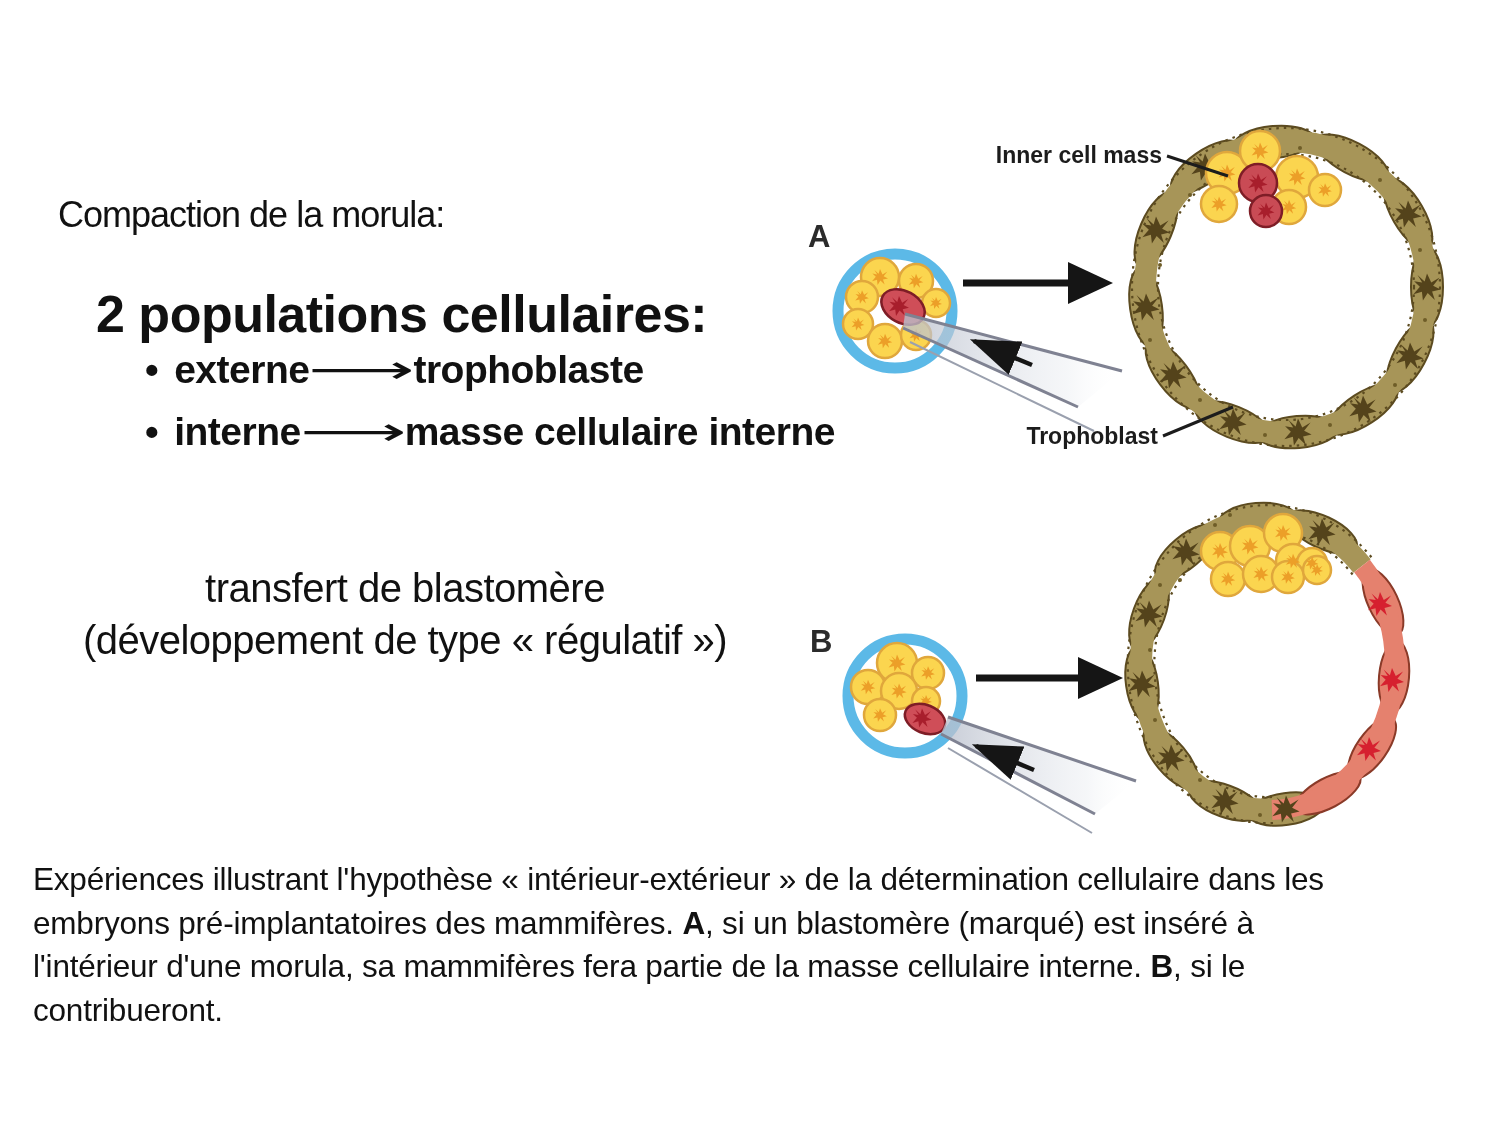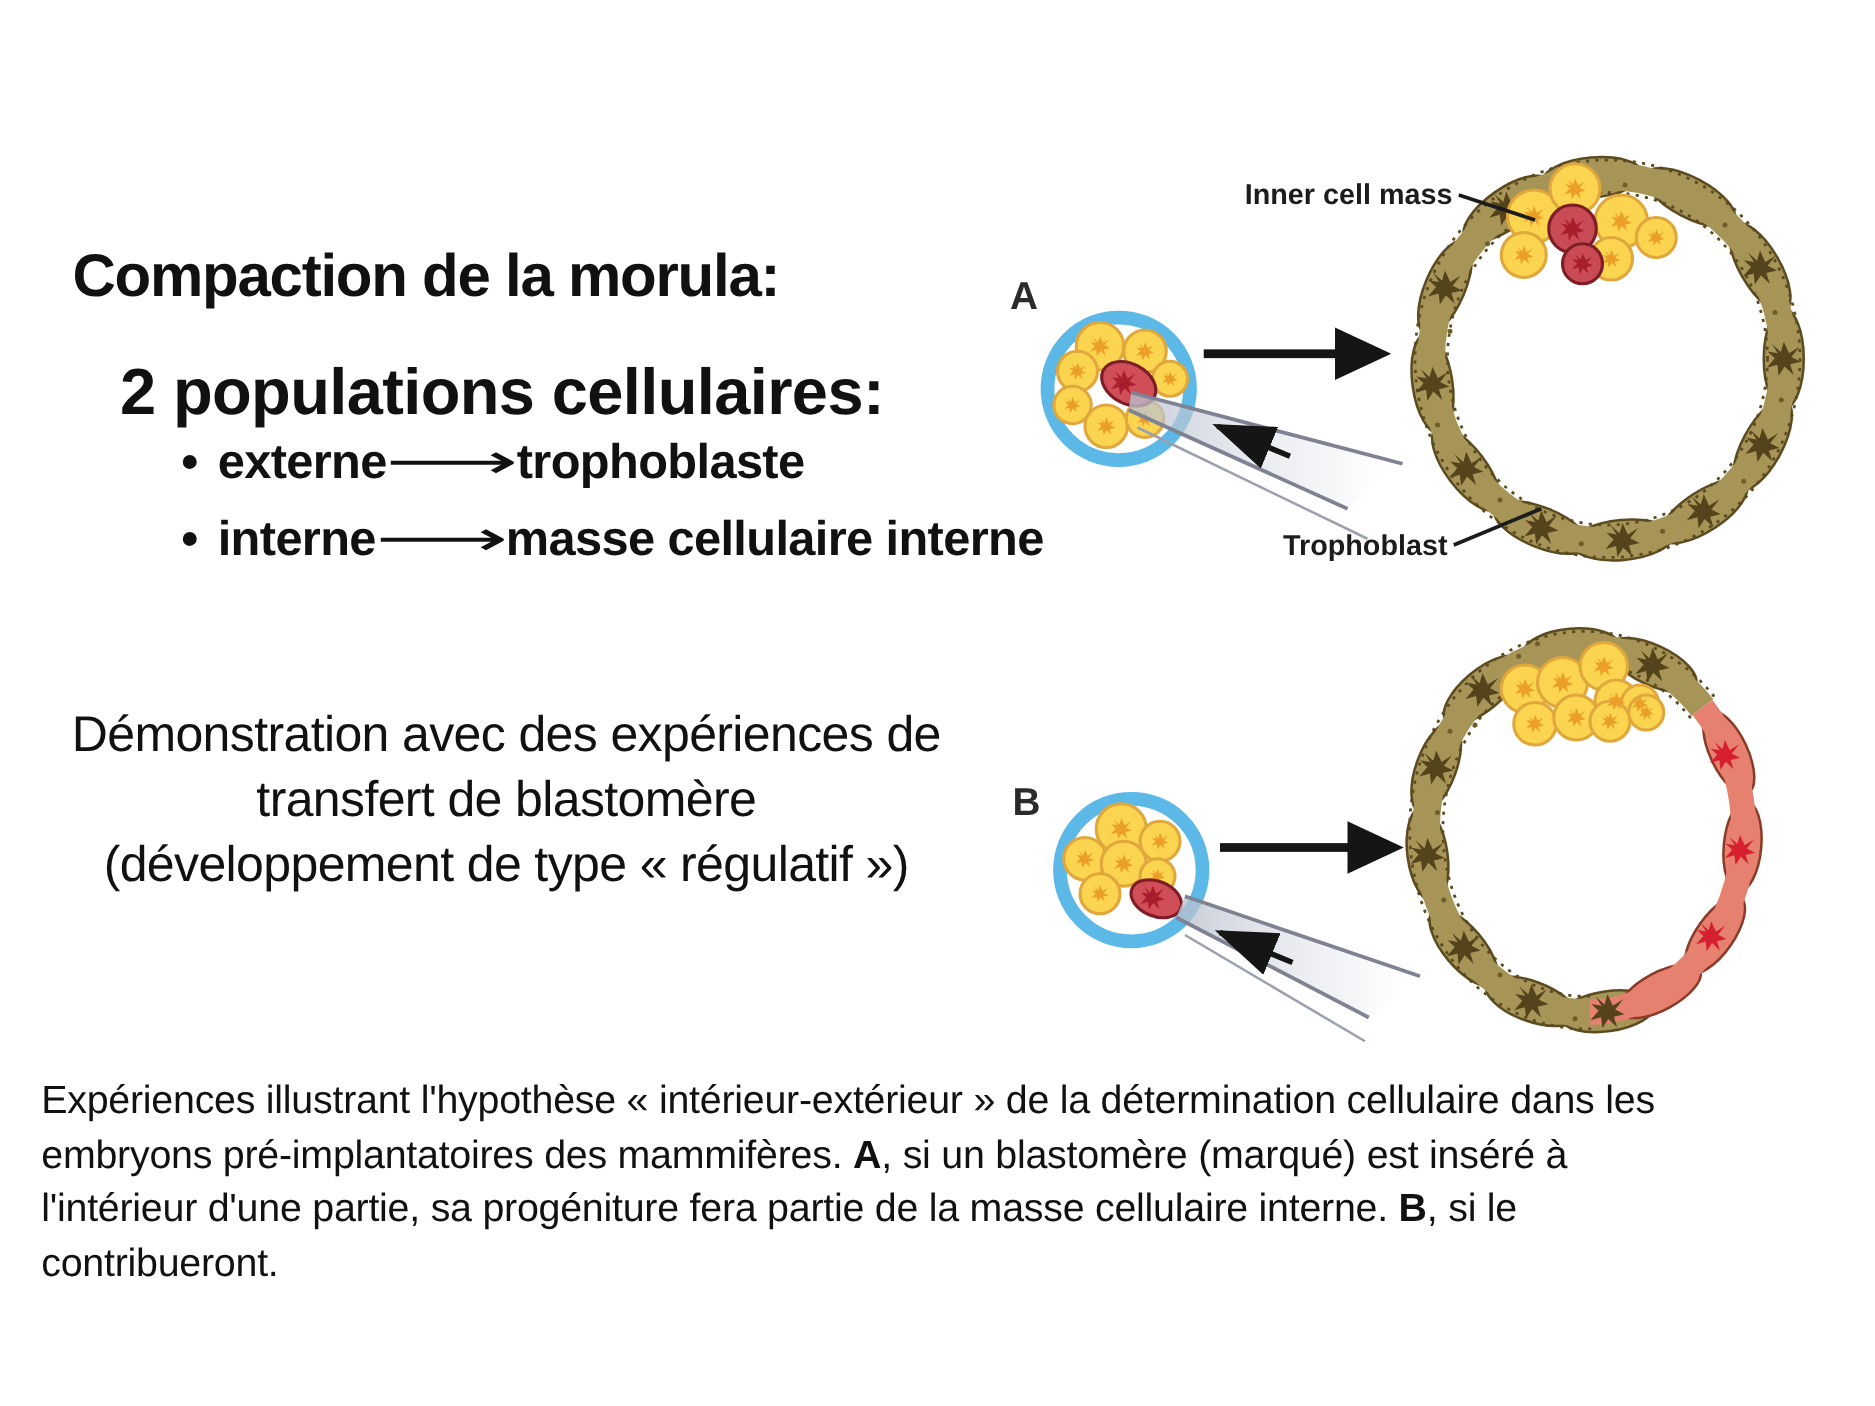--- a/index.html
+++ b/index.html
@@ -1,19 +1,19 @@
 <!DOCTYPE html>
 <html><head>
 <meta charset="utf-8">
 <style>
   html,body{margin:0;padding:0;}
   body{width:1500px;height:1125px;position:relative;background:#ffffff;overflow:hidden;
        font-family:"Liberation Sans",sans-serif;color:#111;}
   .abs{position:absolute;}
-  #title{left:58px;top:194px;font-size:48px;font-weight:700;letter-spacing:-1px;}
+  #title{left:58px;top:194px;font-size:36px;font-weight:400;letter-spacing:-1px;}
   #subtitle{left:96px;top:284px;font-size:52px;font-weight:700;letter-spacing:-0.5px;}
   .bullet-row{left:145px;font-size:39px;font-weight:700;letter-spacing:-0.5px;white-space:nowrap;}
   #bullet-0{top:347px;}
   #bullet-1{top:409px;}
   .bullet-marker{margin-right:16px;}
   .bullet-arrow{display:inline-block;width:104px;text-align:center;transform:scaleX(1.9);
                 font-weight:400;font-family:"DejaVu Sans",sans-serif;}
   #demo{left:45px;top:562px;width:720px;text-align:center;font-size:40px;font-weight:400;
         letter-spacing:-0.5px;line-height:52px;}
   .demo-italic{}
@@ -33,29 +33,28 @@
 <div class="abs" id="subtitle">2 populations cellulaires:</div>
 
 <div class="abs bullet-row" id="bullet-0">
   <span class="bullet-marker">•</span><span>externe</span><span class="bullet-arrow">⟶</span><span>trophoblaste</span>
 </div>
 <div class="abs bullet-row" id="bullet-1">
   <span class="bullet-marker">•</span><span>interne</span><span class="bullet-arrow">⟶</span><span>masse cellulaire interne</span>
 </div>
 
 <div class="abs" id="demo">
-  <div>Démonstration avec des expériences de</div>
   <div>transfert de blastomère</div>
   <div class="demo-italic">(développement de type « régulatif »)</div>
 </div>
 
 <div class="abs" id="caption">
   <div><span>Expériences illustrant l'hypothèse « intérieur-extérieur » de la détermination cellulaire dans les</span></div>
   <div><span>embryons pré-implantatoires des mammifères. </span><span class="b">A</span><span>, si un blastomère (marqué) est inséré à</span></div>
-  <div><span>l'intérieur d'une partie, sa progéniture fera partie de la masse cellulaire interne. </span><span class="b">B</span><span>, si le</span></div>
+  <div><span>l'intérieur d'une morula, sa mammifères fera partie de la masse cellulaire interne. </span><span class="b">B</span><span>, si le</span></div>
   <div><span>contribueront.</span></div>
 </div>
 
 <svg class="abs" id="figure-svg" viewBox="0 0 1500 1125" xmlns="http://www.w3.org/2000/svg">
   <defs>
     <path id="st" d="M0,-8 L2.5,-2.6 L7.4,-5.6 L3.6,-0.8 L8,1.4 L3,2.6 L4.6,7.6 L0.4,3.6 L-2.4,8 L-3,2.8 L-8,4.2 L-4.2,-0.2 L-7.6,-3.4 L-2.8,-2.6 L-5.6,-7 L-1.4,-3.2 Z"></path>
     <marker id="ah" markerWidth="13" markerHeight="10" refX="10" refY="4" orient="auto">
       <path d="M0,0 L11,4 L0,8 Z" fill="#151515"></path>
     </marker>
     <linearGradient id="pfade" x1="0" y1="0" x2="1" y2="0">

